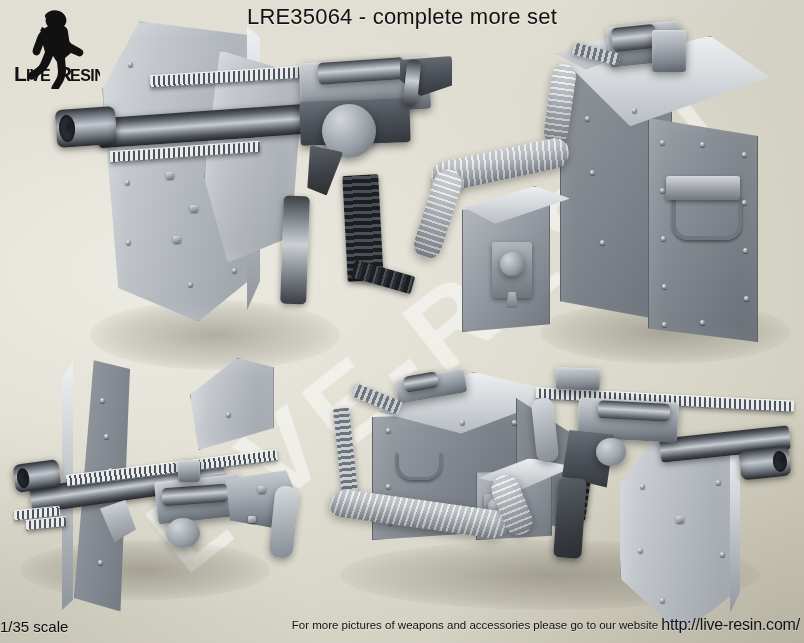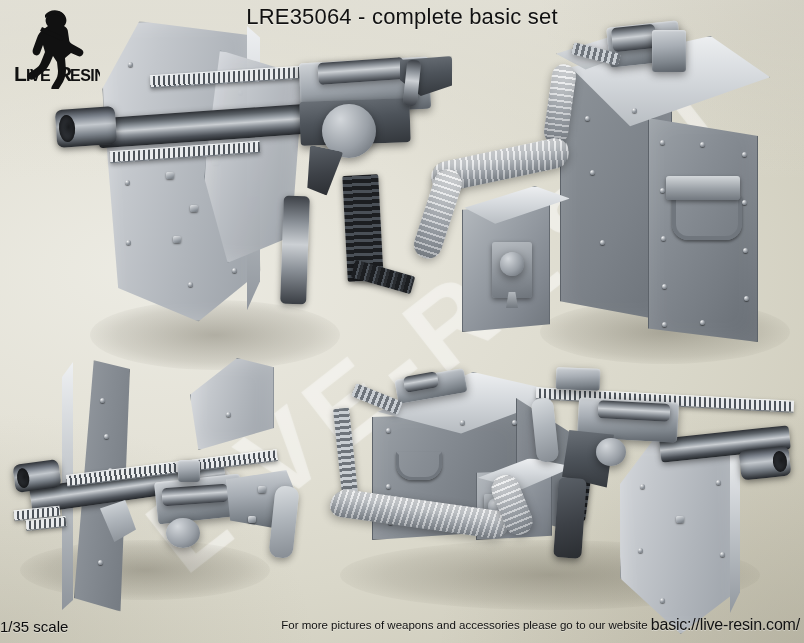--- a/index.html
+++ b/index.html
@@ -431,18 +431,18 @@
       </g>
       <g fill="#111" font-family="Liberation Sans, sans-serif" font-weight="bold">
         <text x="2" y="76" font-size="21" letter-spacing="-0.5">L</text>
         <text x="14" y="76" font-size="16" letter-spacing="-0.5">IVE</text>
         <text x="45" y="76" font-size="21" letter-spacing="-0.5">R</text>
         <text x="58" y="76" font-size="16" letter-spacing="-0.5">ESIN</text>
       </g>
     </svg>
   </div>
 
-  <div class="title">LRE35064 - complete basic set</div>
+  <div class="title">LRE35064 - complete more set</div>
 
   <div class="scale-note">1/35 scale</div>
-  <div class="web-note"><span>For more pictures of weapons and accessories please go to our website </span><span class="url">basic://live-resin.com/</span></div>
+  <div class="web-note"><span>For more pictures of weapons and accessories please go to our website </span><span class="url">http://live-resin.com/</span></div>
 
 </div>
 
 </body></html>

